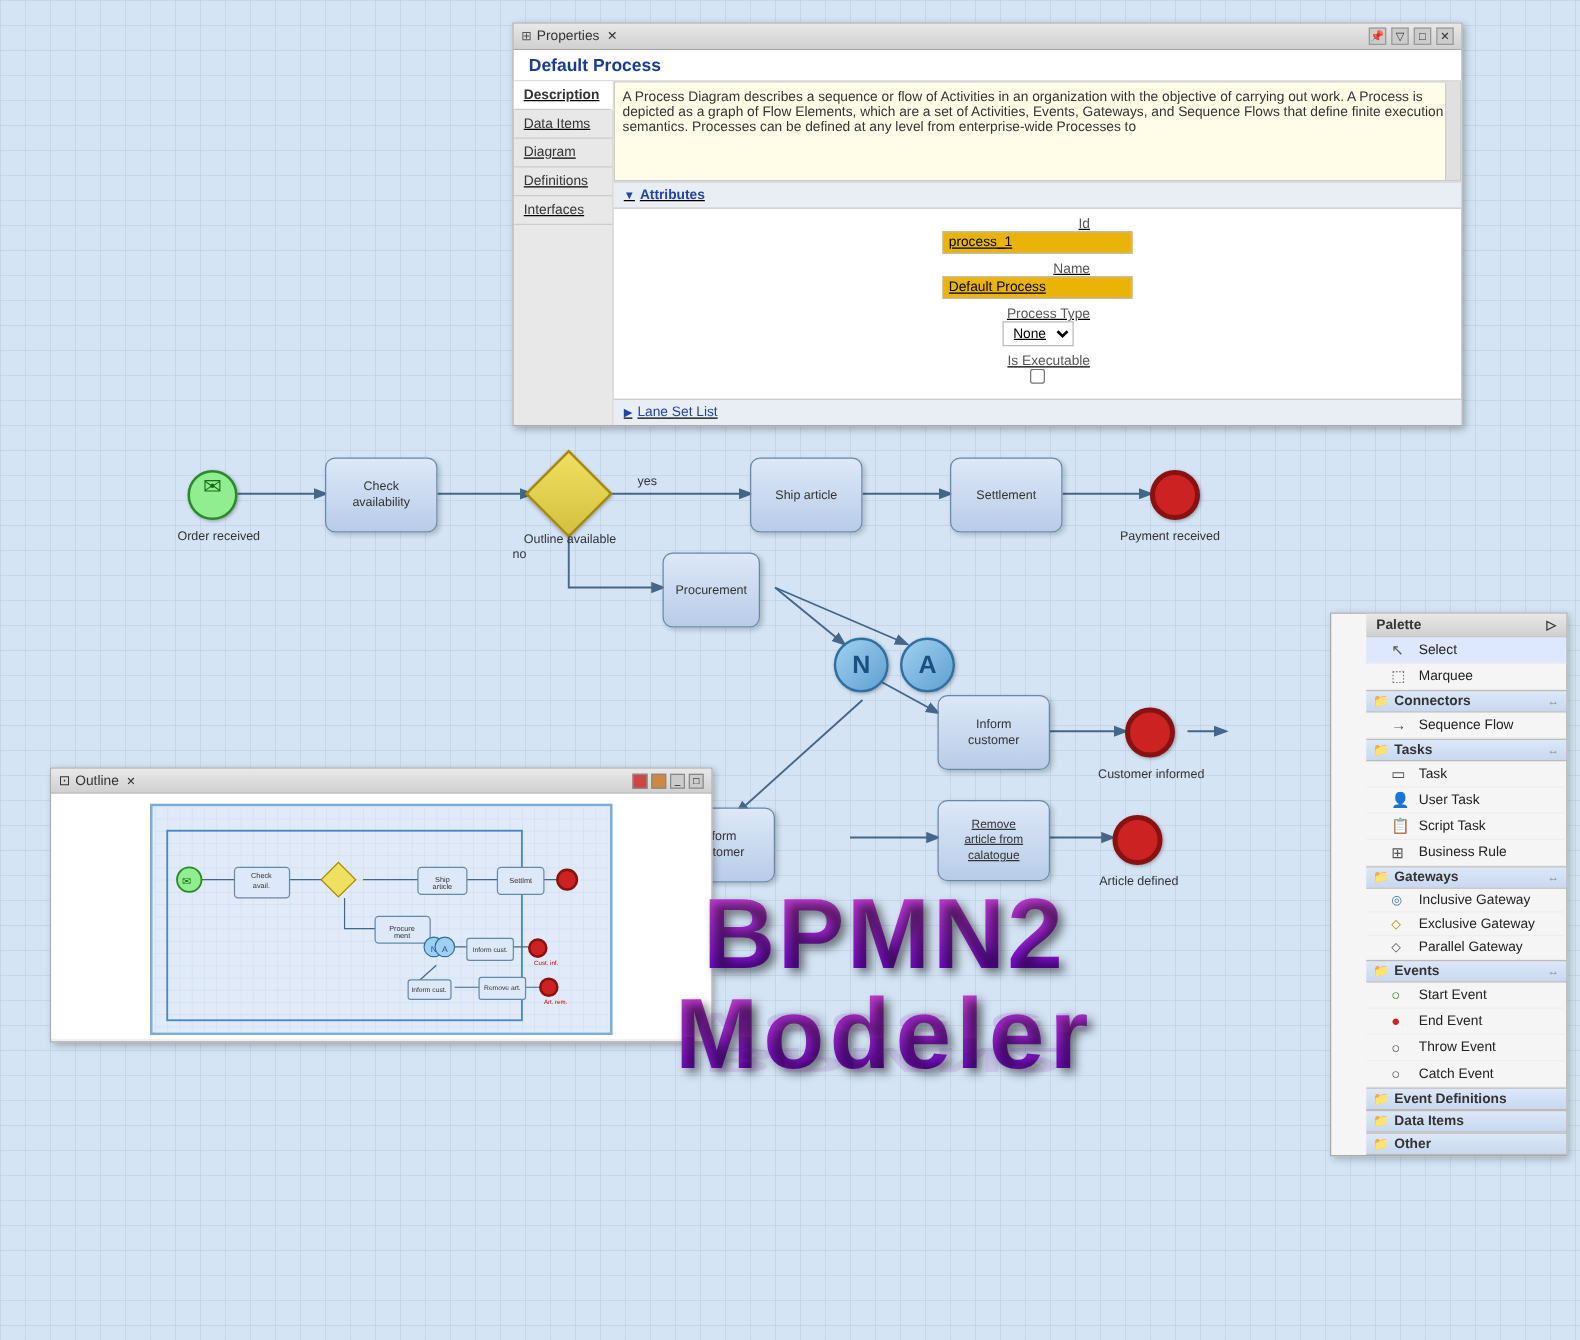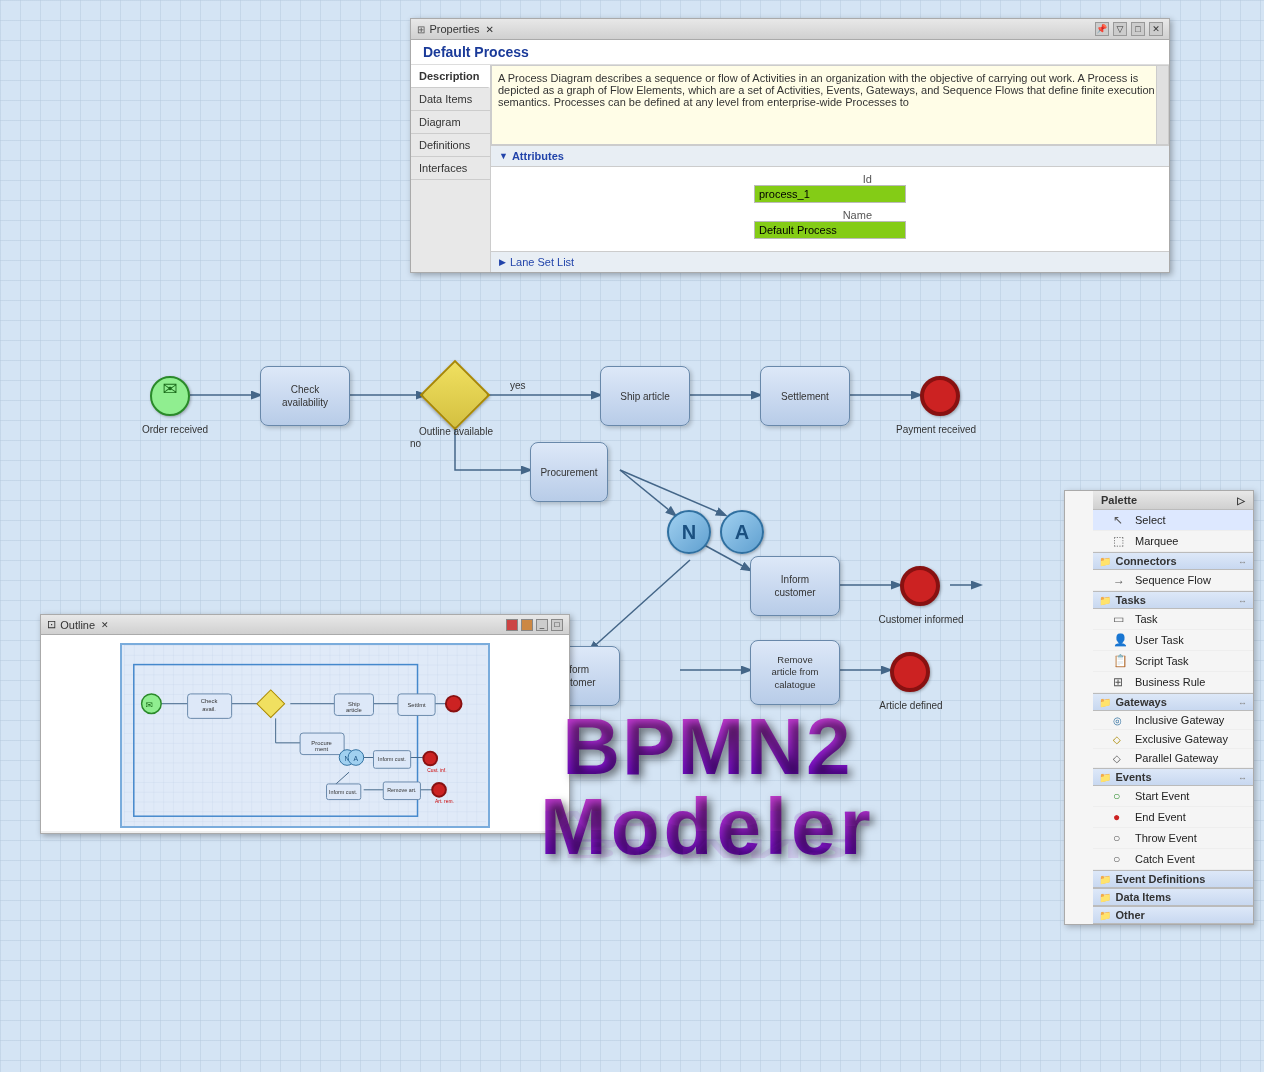--- a/index.html
+++ b/index.html
@@ -61,20 +61,21 @@
       background: #ccc;
       border: 1px solid #999;
       font-size: 9px;
       display: flex; align-items: center; justify-content: center;
       cursor: pointer;
       color: #333;
     }
 
     .properties-body {
       display: flex;
+      text-decoration: underline;
     }
     .props-sidebar {
       width: 80px;
       background: #e8e8e8;
       border-right: 1px solid #ccc;
     }
     .props-tab {
       padding: 5px 8px;
       border-bottom: 1px solid #ccc;
       cursor: pointer;
@@ -150,21 +151,21 @@
       text-align: right;
       padding-right: 8px;
       font-size: 11px;
       color: #555;
     }
     .props-form-input {
       flex: 1;
       border: 1px solid #bbb;
       padding: 2px 4px;
       font-size: 11px;
-      background: #84cc16;
+      background: #eab308;
     }
     .props-form-select {
       flex: 1;
       border: 1px solid #bbb;
       padding: 2px 4px;
       font-size: 11px;
       background: #fff;
     }
     .props-checkbox {
       width: 12px; height: 12px;
@@ -525,21 +526,21 @@
   <div class="bpmn-node" style="left:770px; top:236px;">
     <div class="end-event"></div>
   </div>
   <div class="node-label" style="left:736px; top:284px; width:110px;">Customer informed</div>
 
   <div class="bpmn-node task-box" style="left:400px; top:316px;">
     <span>Inform<br>customer</span>
   </div>
 
   <div class="bpmn-node task-box" style="left:620px; top:310px; height:65px;">
-    <span style="white-space:pre-line; font-size:9.5px;">Remove
+    <span style="white-space:pre-line; font-size:9.5px;text-decoration:underline;">Remove
 article from
 calatogue</span>
   </div>
 
   <div class="bpmn-node" style="left:760px; top:322px;">
     <div class="end-event"></div>
   </div>
   <div class="node-label" style="left:726px; top:370px; width:110px;">Article defined</div>
 </div>
 
@@ -594,20 +595,30 @@
 
       <div class="props-form">
         <div class="props-form-row">
           <div class="props-form-label">Id</div>
           <input class="props-form-input" type="text" value="process_1" style="">
         </div>
         <div class="props-form-row">
           <div class="props-form-label">Name</div>
           <input class="props-form-input" type="text" value="Default Process" style="">
         </div>
+        <div class="props-form-row">
+          <div class="props-form-label">Process Type</div>
+          <select class="props-form-select">
+            <option>None</option>
+          </select>
+        </div>
+        <div class="props-form-row">
+          <div class="props-form-label">Is Executable</div>
+          <input type="checkbox" class="props-checkbox" style="">
+        </div>
       </div>
 
       <div class="lane-set-section">
         <span class="collapse-right">▶</span>
         <span>Lane Set List</span>
       </div>
     </div>
   </div>
 </div>
 

